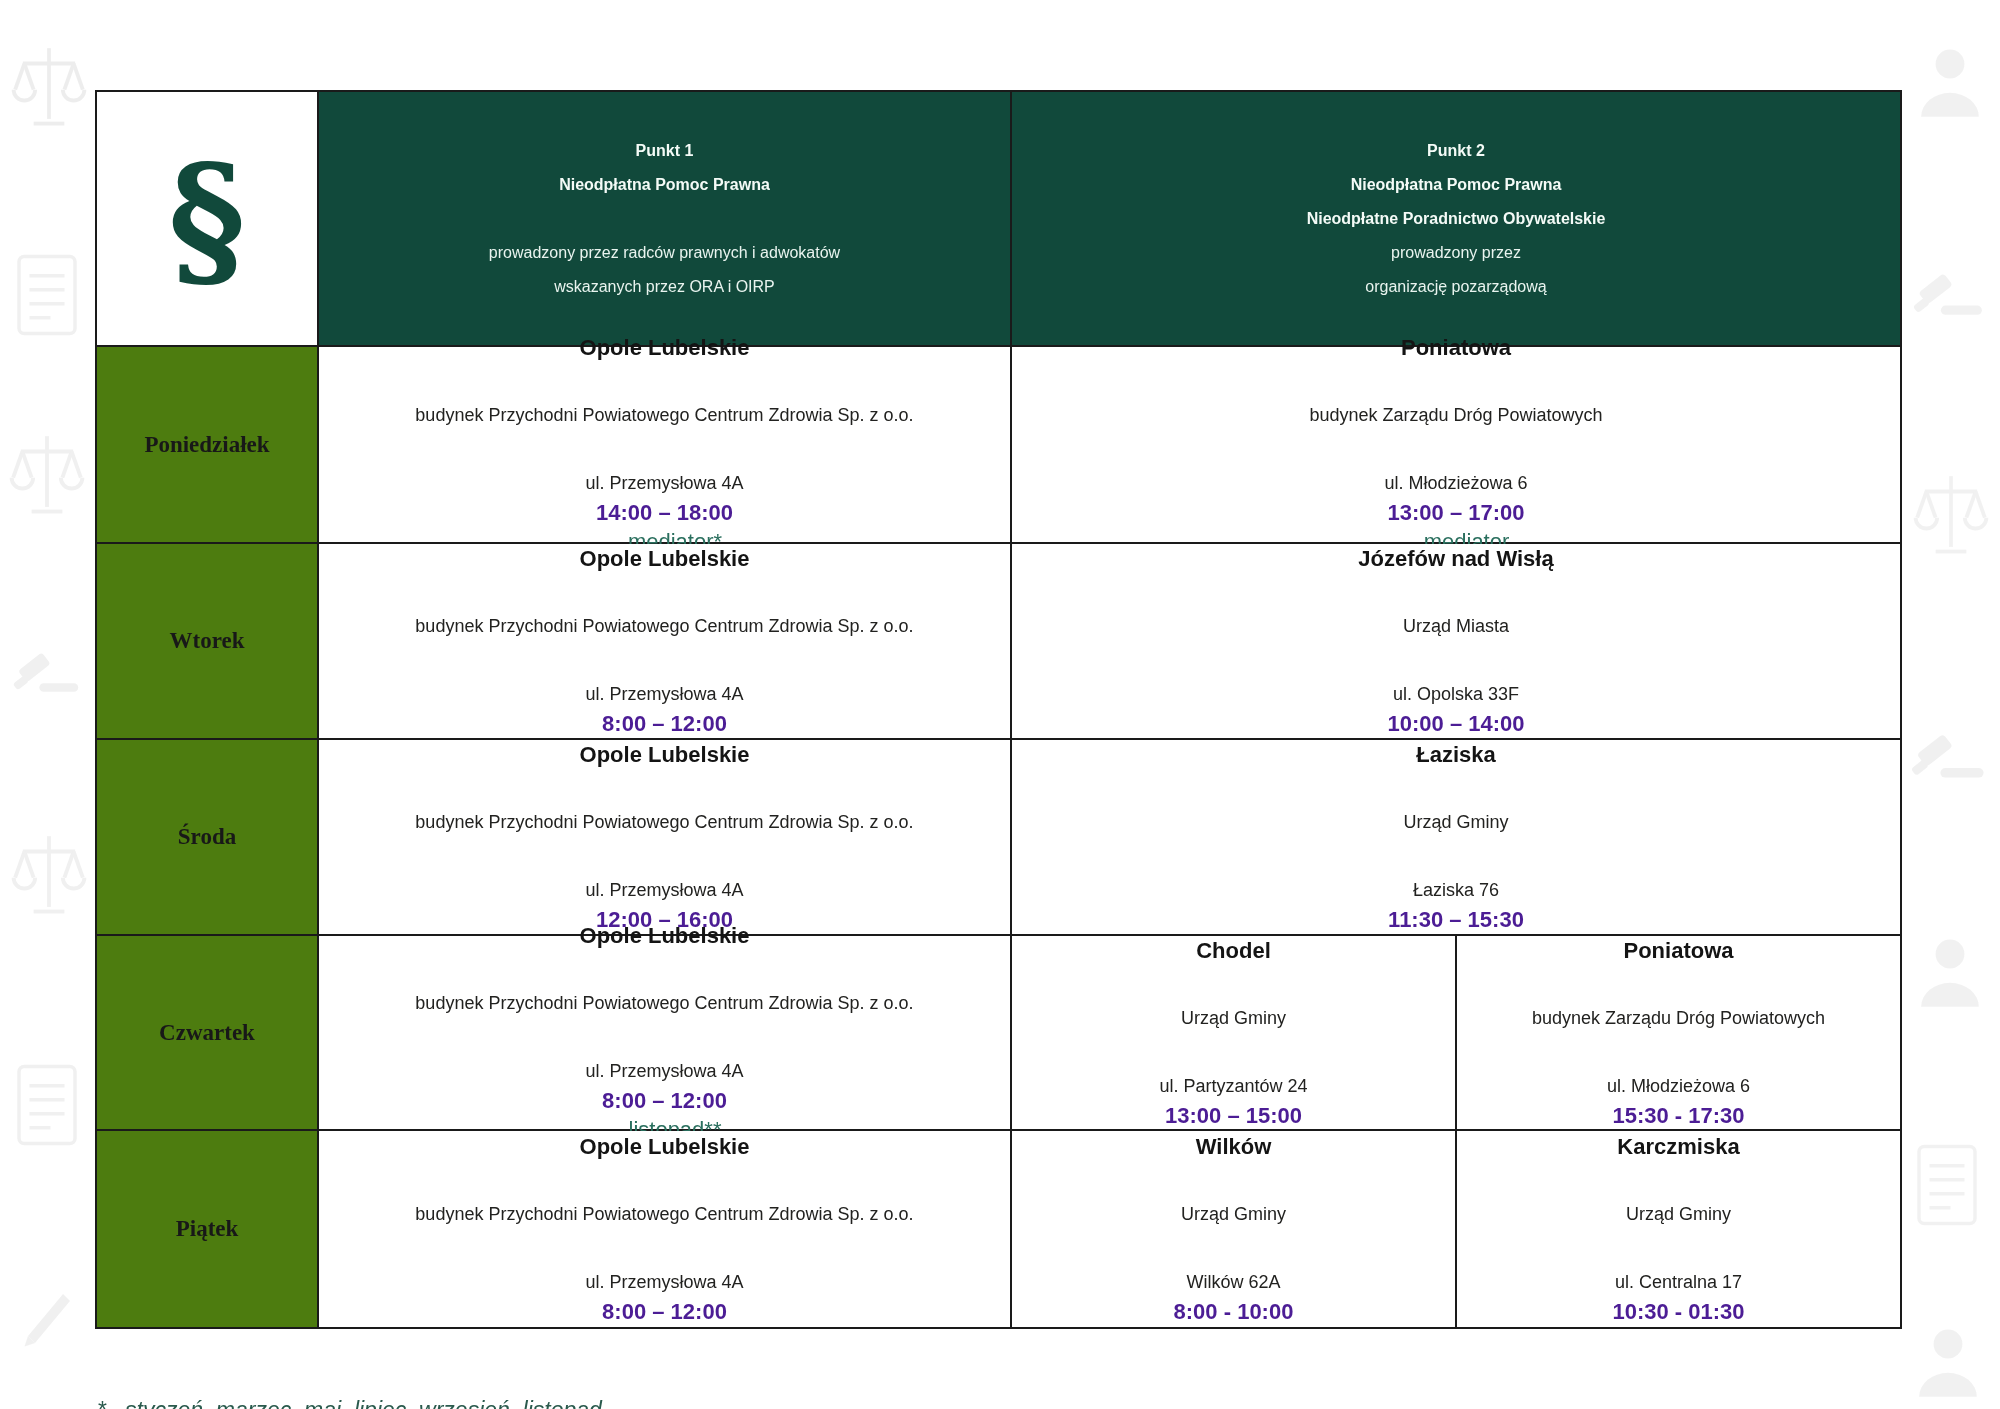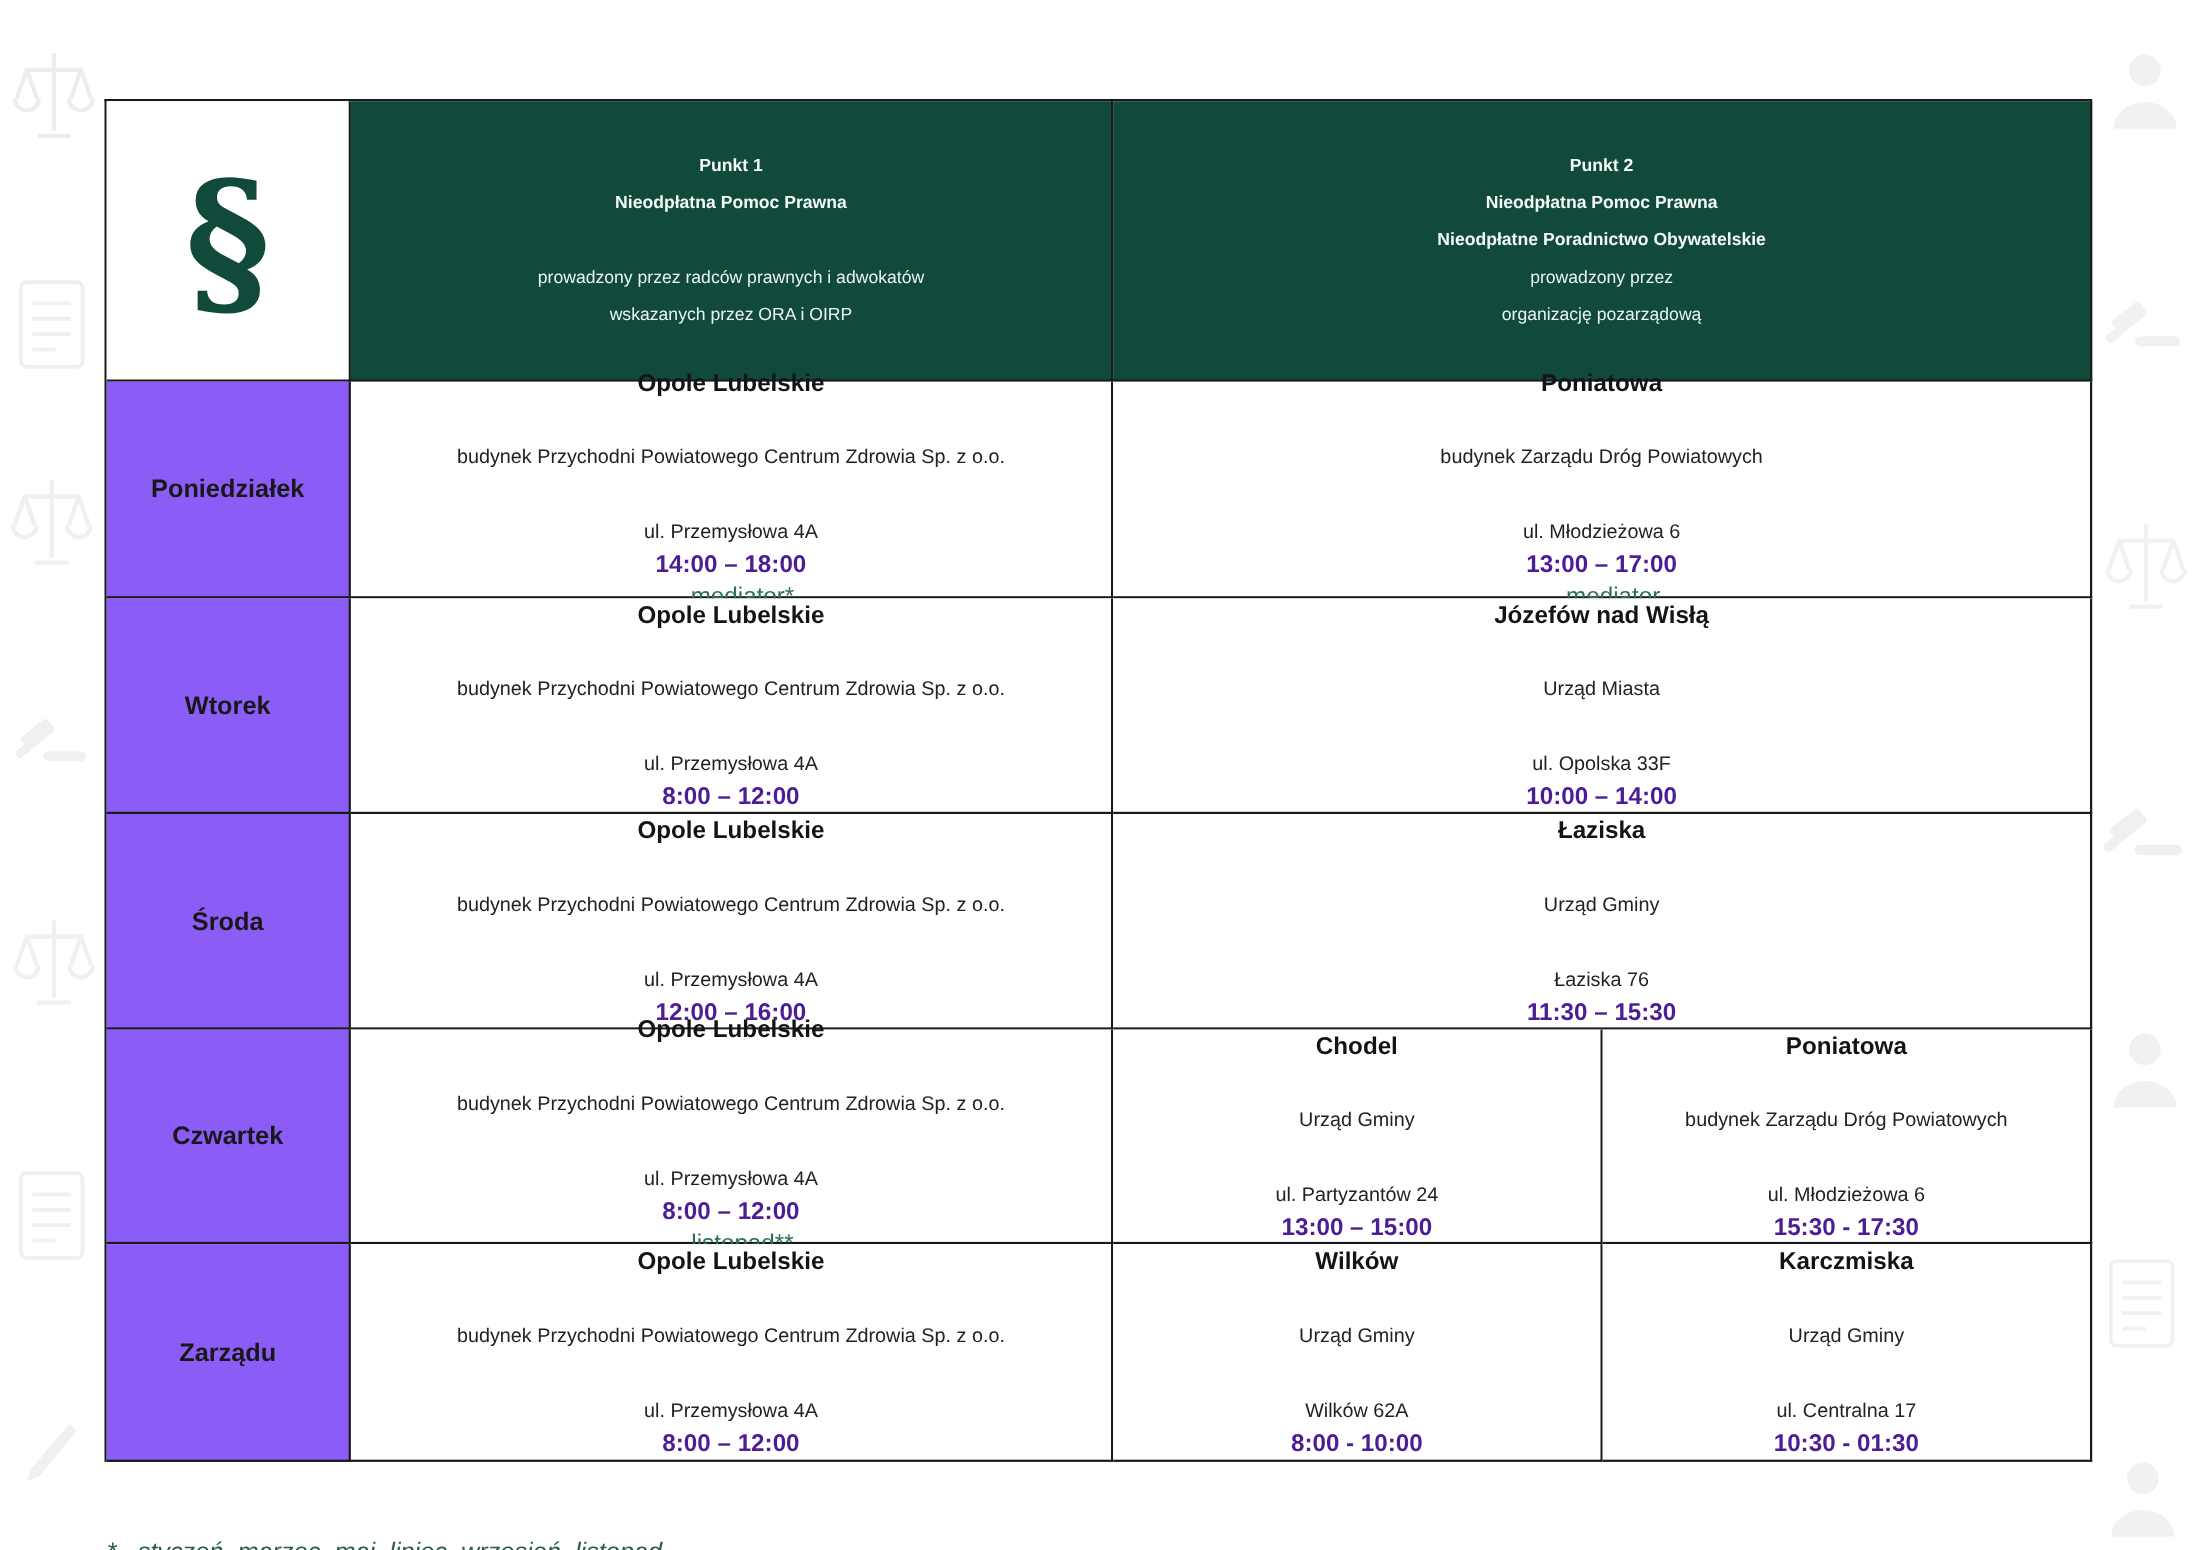--- a/index.html
+++ b/index.html
@@ -33,21 +33,21 @@
   .span2{grid-column:span 2;}
   .corner{background:#ffffff;}
   .para-sign{
     font-family:"DejaVu Serif",serif;
     font-size:148px;font-weight:bold;color:#11493b;line-height:1;
   }
   .head{background:#11493b;color:#eef6f2;}
   .h-title{font-weight:bold;font-size:16px;line-height:34px;color:#f4fbf7;}
   .h-sub{font-size:16px;line-height:34px;color:#e9f4ef;}
   .h-gap{height:34px;}
-  .day{background:#8b5cf6;}
+  .day{background:#4d7c0f;font-family:Liberation Serif, serif;}
   .day-label{font-weight:bold;font-size:23px;color:#181818;}
   .city{font-weight:bold;font-size:22px;line-height:29px;color:#141414;}
   .line{font-size:18px;line-height:29px;color:#222220;margin-top:39px;}
   .time{font-weight:bold;font-size:22px;line-height:29px;color:#4c1d95;}
   .note{font-size:22px;line-height:29px;color:#2a6f5e;margin-left:21px;}
   .note:empty{display:none;}
   
   .footnotes{
     position:absolute;left:97px;top:1338px;
     font-style:italic;color:#2a5a4d;font-size:23px;line-height:29px;
@@ -276,21 +276,21 @@
   </div>
   <div class="cell">
     <div class="city">Poniatowa</div>
     <div class="line">budynek Zarządu Dróg Powiatowych</div>
     <div class="line">ul. Młodzieżowa 6</div>
     <div class="time">15:30 - 17:30</div>
 
   </div>
 
   <div class="cell day">
-    <div class="day-label">Zarządu</div>
+    <div class="day-label">Piątek</div>
   </div>
   <div class="cell">
     <div class="city">Opole Lubelskie</div>
     <div class="line">budynek Przychodni Powiatowego Centrum Zdrowia Sp. z o.o.</div>
     <div class="line">ul. Przemysłowa 4A</div>
     <div class="time">8:00 – 12:00</div>
 
   </div>
   <div class="cell">
     <div class="city">Wilków</div>

